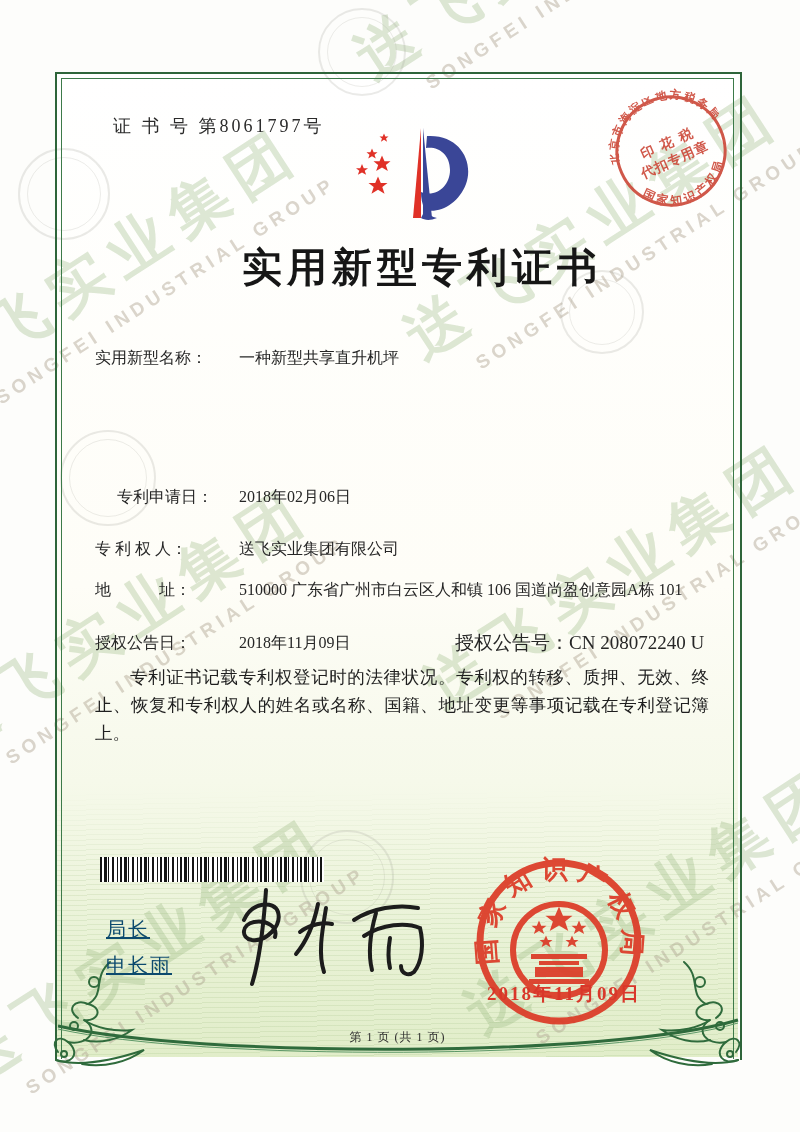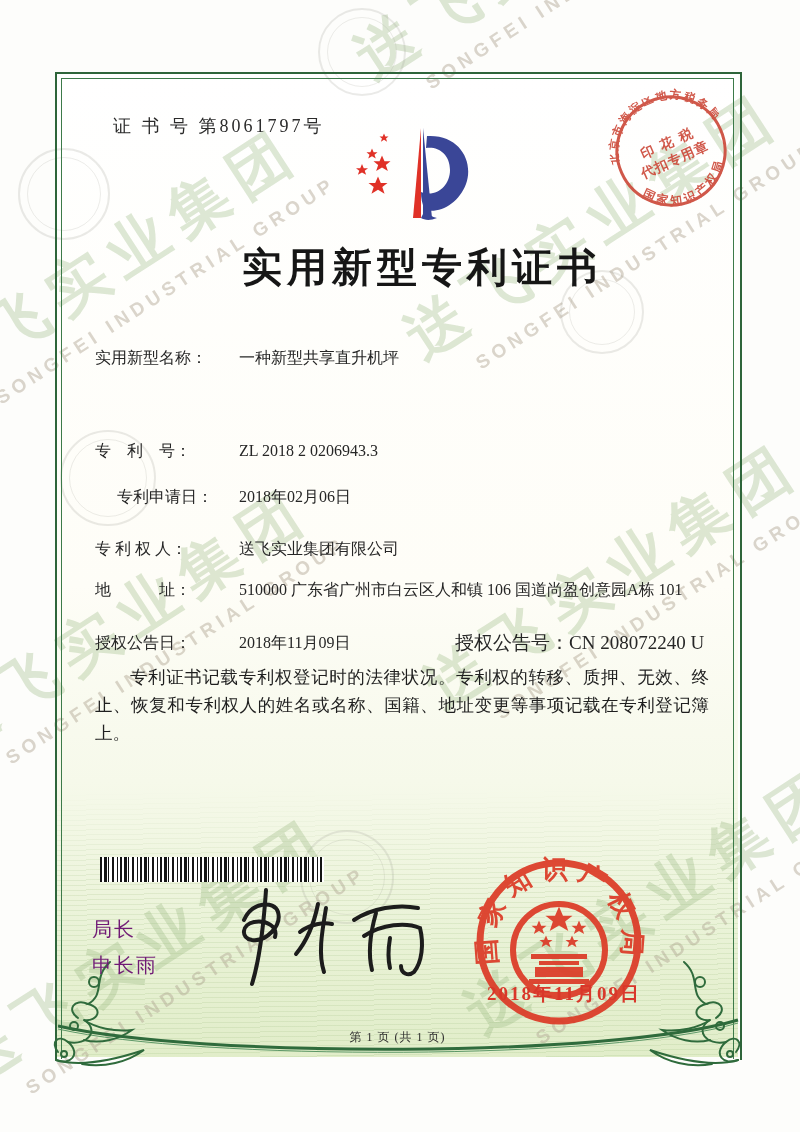--- a/index.html
+++ b/index.html
@@ -42,21 +42,21 @@
   .row2nd{position:absolute;left:455px;font-size:19px;}
   .row2nd .lbl{white-space:pre;}
   .paras{position:absolute;left:95px;top:663px;width:614px;font-size:17.5px;line-height:1.60;
     text-align:justify;color:#1f1f1f;}
   .paras p{margin:0 0 2px 0;text-indent:2em;}
   .barcode{position:absolute;left:100px;top:857px;width:224px;height:25px;
     background:repeating-linear-gradient(90deg,
       #141414 0 2px,#fff 2px 4px,#141414 4px 7px,#fff 7px 8px,
       #141414 8px 9px,#fff 9px 12px,#141414 12px 14px,#fff 14px 17px,
       #141414 17px 18px,#fff 18px 20px);}
-  .chief{position:absolute;left:92px;font-size:20px;letter-spacing:2px;color:#701a75;}
+  .chief{position:absolute;left:106px;font-size:20px;letter-spacing:2px;color:#0c4a6e;text-decoration:underline;}
   .signature{position:absolute;left:212px;top:880px;}
   .seal{position:absolute;left:459px;top:842px;opacity:.93;}
   .seal-date{position:absolute;left:487px;top:981px;font-size:19px;font-weight:bold;
     letter-spacing:2px;color:#d9372a;}
   .page-no{position:absolute;left:0;top:1029px;width:795px;text-align:center;
     font-size:12px;letter-spacing:1px;color:#2b2b2b;}
 </style>
 </head>
 <body>
 
@@ -175,23 +175,20 @@
           <textPath href="#taxBot" startOffset="50%" text-anchor="middle">国家知识产权局</textPath>
         </text>
         <text x="0" y="-4" font-size="13.5" letter-spacing="2" text-anchor="middle">印 花 税</text>
         <text x="0" y="14" font-size="13.5" letter-spacing="1" text-anchor="middle">代扣专用章</text>
       </g>
     </svg>
 
     <div class="row" style="top:345px;">
       <span class="lbl">实用新型名称：</span><span class="val">一种新型共享直升机坪</span>
     </div>
-    <div class="row" style="top:438px;">
-      <span class="lbl">专　利　号：</span><span class="val">ZL 2018 2 0206943.3</span>
-    </div>
     <div class="row" style="top:484px;text-align:center;">
       <span class="lbl">专利申请日：</span><span class="val">2018年02月06日</span>
     </div>
     <div class="row" style="top:536px;">
       <span class="lbl">专 利 权 人：</span><span class="val">送飞实业集团有限公司</span>
     </div>
     <div class="row" style="top:577px;">
       <span class="lbl">地　　　址：</span><span class="val">510000 广东省广州市白云区人和镇 106 国道尚盈创意园A栋 101</span>
     </div>
     <div class="row" style="top:630px;">

